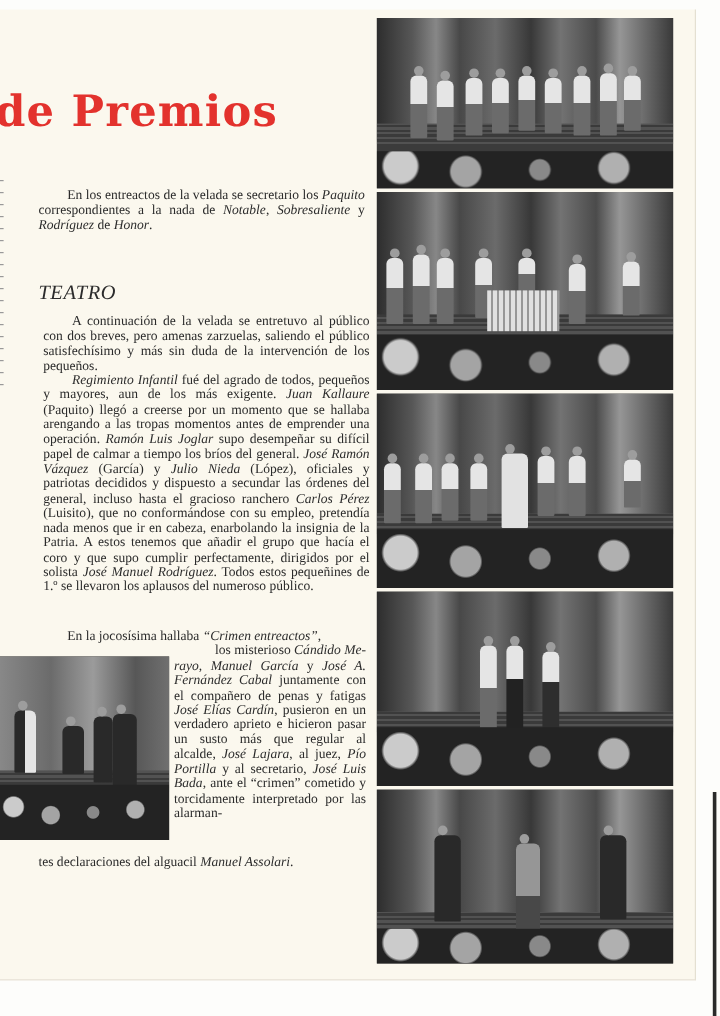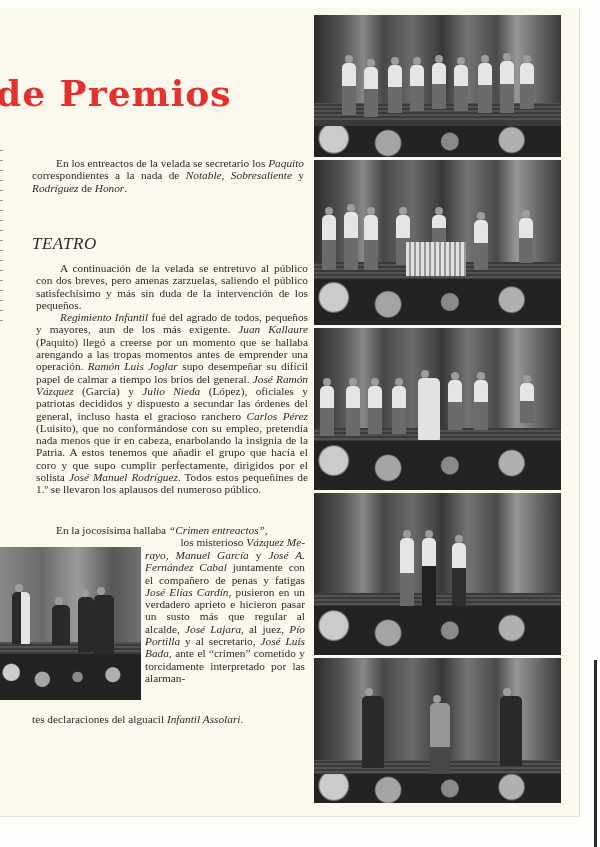--- a/index.html
+++ b/index.html
@@ -124,29 +124,29 @@
   <p>A continuación de la velada se entretuvo al público con dos breves, pero amenas zarzuelas, saliendo el público satisfechísimo y más sin duda de la intervención de los pequeños.</p>
   <p>
     <i>Regimiento Infantil</i><span> fué del agrado de todos, pequeños y mayores, aun de los más exigente. </span><i>Juan Kallaure</i><span> (Paquito) llegó a creerse por un momento que se hallaba arengando a las tropas momentos antes de emprender una operación. </span><i>Ramón Luis Joglar</i><span> supo desempeñar su difícil papel de calmar a tiempo los bríos del general. </span><i>José Ramón Vázquez</i><span> (García) y </span><i>Julio Nieda</i><span> (López), oficiales y patriotas decididos y dispuesto a secundar las órdenes del general, incluso hasta el gracioso ranchero </span><i>Carlos Pérez</i><span> (Luisito), que no conformándose con su empleo, pretendía nada menos que ir en cabeza, enarbolando la insignia de la Patria. A estos tenemos que añadir el grupo que hacía el coro y que supo cumplir perfectamente, dirigidos por el solista </span><i>José Manuel Rodríguez</i><span>. Todos estos pequeñines de 1.º se llevaron los aplausos del numeroso público.</span>
   </p>
 </div>
 
 <div class="text lead-line">
   <span>En la jocosísima hallaba </span><i>“Crimen entreactos”</i><span>,</span>
 </div>
 <div class="text lead-line2">
-  <span>los misterioso </span><i>Vázquez Me-</i>
+  <span>los misterioso </span><i>Cándido Me-</i>
 </div>
 
 <div class="text p3">
   <i>rayo, Manuel García</i><span> y </span><i>José A. Fernández Cabal</i><span> juntamente con el compañero de penas y fatigas </span><i>José Elías Cardín</i><span>, pusieron en un verdadero aprieto e hicieron pasar un susto más que regular al alcalde, </span><i>José Lajara</i><span>, al juez, </span><i>Pío Portilla</i><span> y al secretario, </span><i>José Luis Bada</i><span>, ante el “crimen” cometido y torcidamente interpretado por las alarman-</span>
 </div>
 
 <div class="text p3-tail">
-  <span>tes declaraciones del alguacil </span><i>Infantil Assolari</i><span>.</span>
+  <span>tes declaraciones del alguacil </span><i>Manuel Assolari</i><span>.</span>
 </div>
 
 <div class="photo ph1" title="children chorus lined up on stage">
   <div class="stage"></div>
     <div class="floor"></div>
   <div class="figure" style="left:28px;top:48px;height:52px"></div>
   <div class="figure" style="left:50px;top:52px;height:50px"></div>
   <div class="figure" style="left:74px;top:50px;height:48px"></div>
   <div class="figure" style="left:96px;top:50px;height:46px"></div>
   <div class="figure" style="left:118px;top:48px;height:46px"></div>

